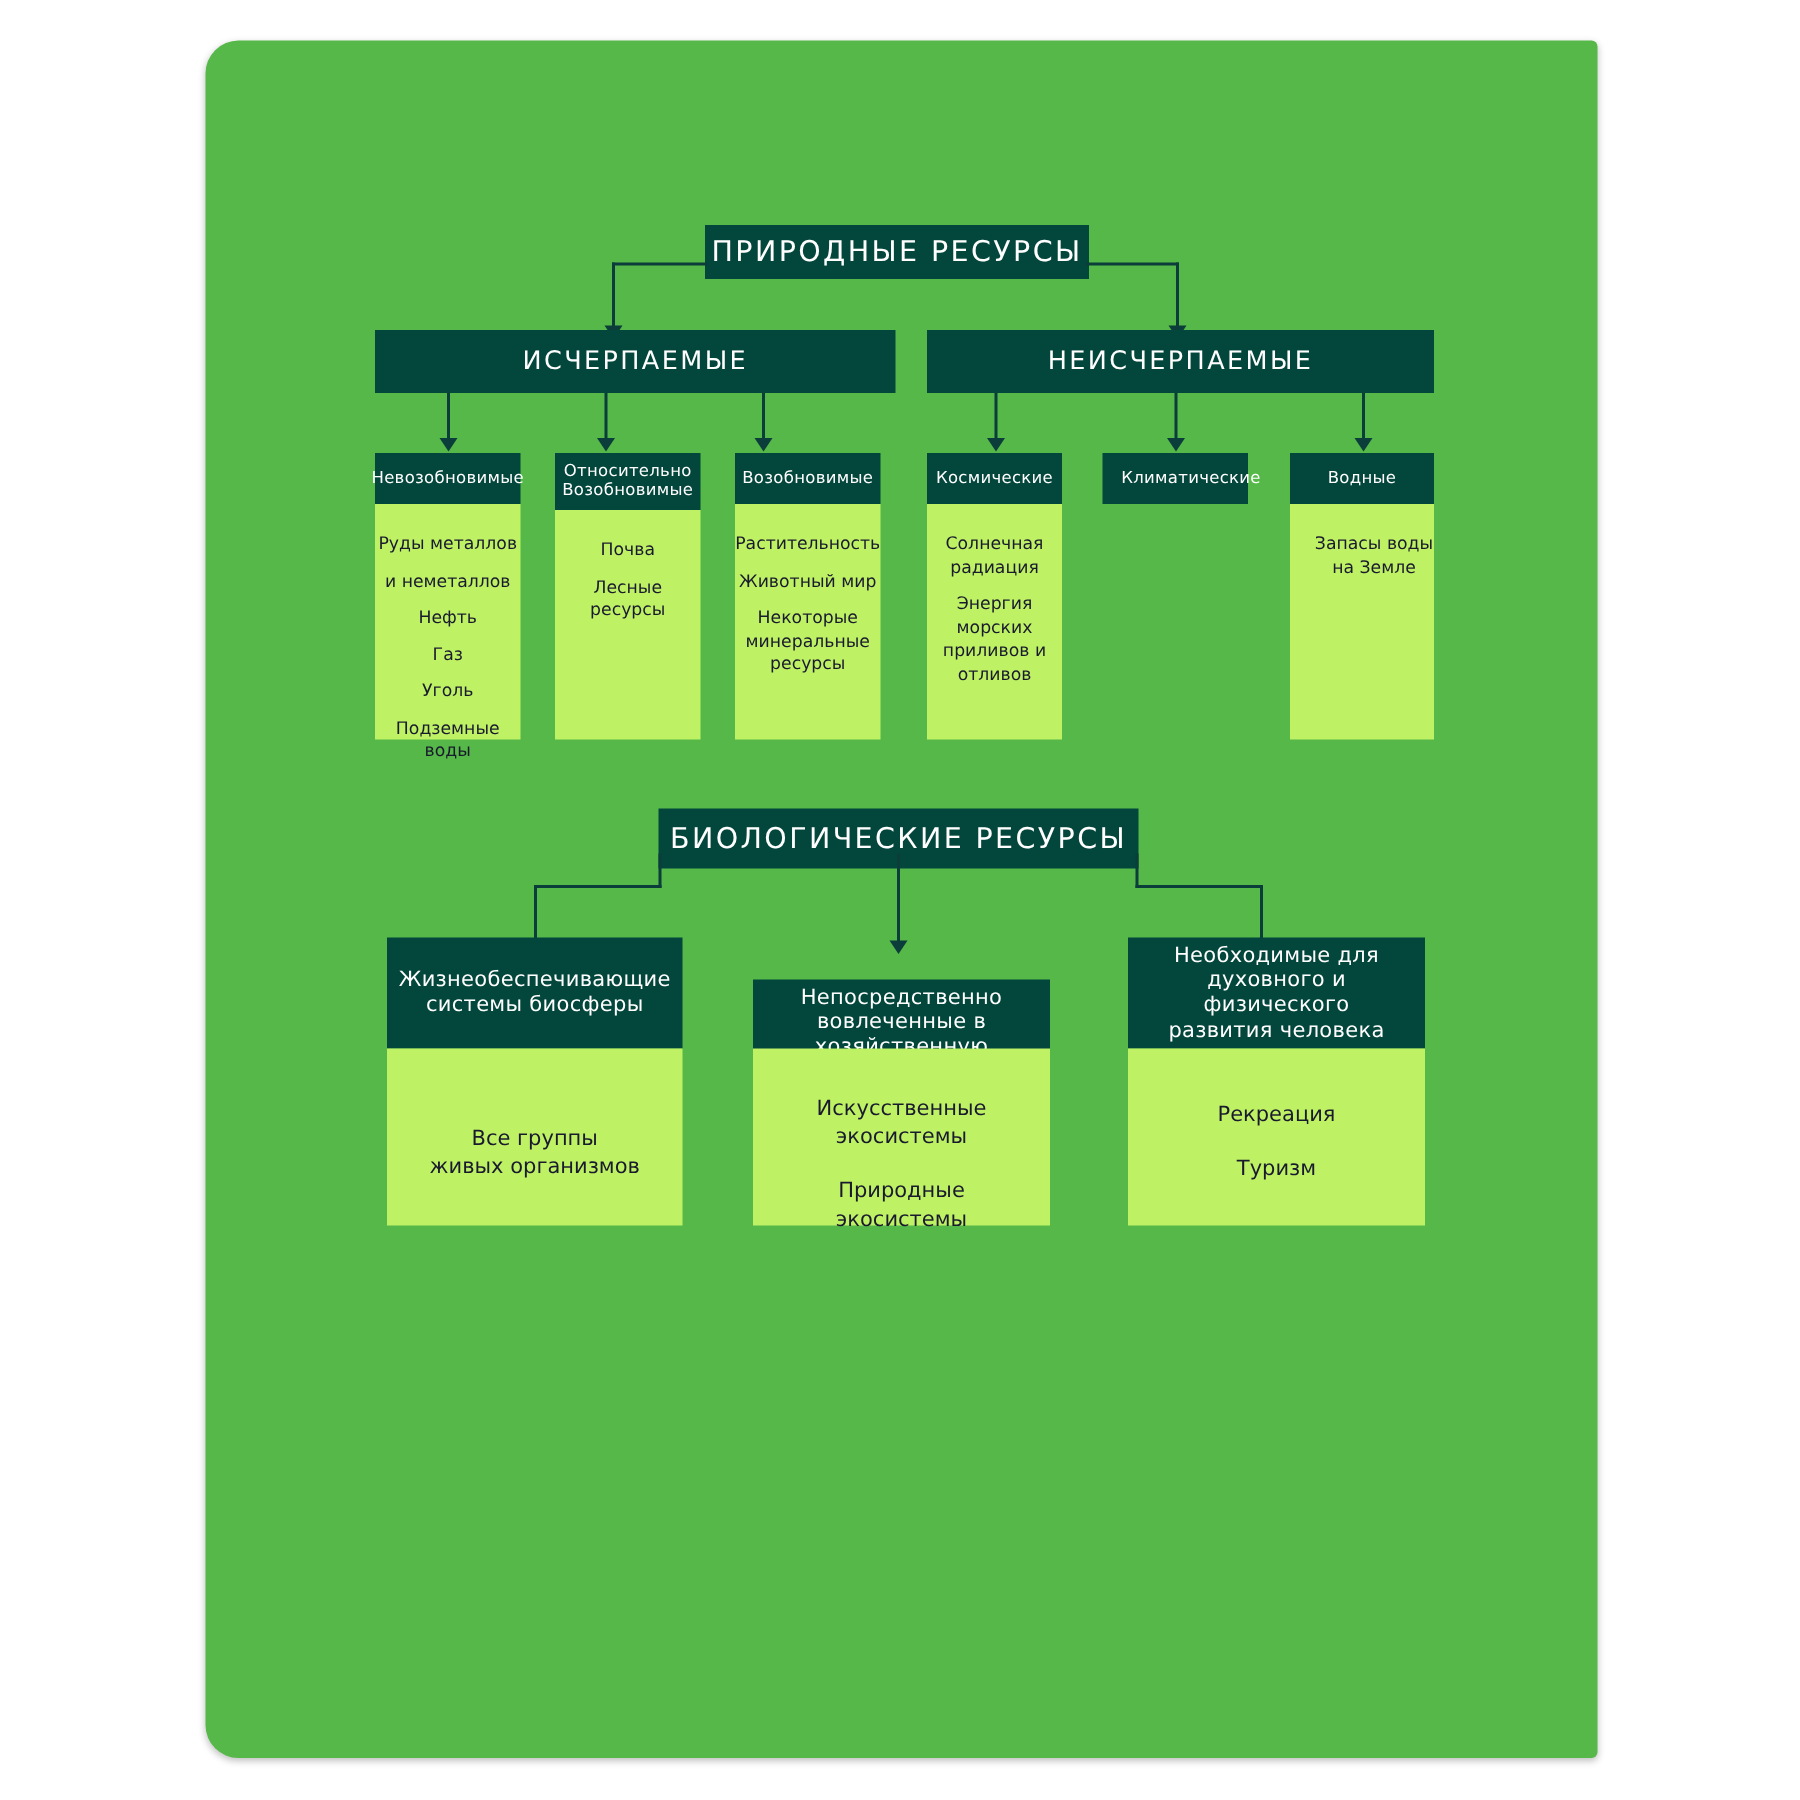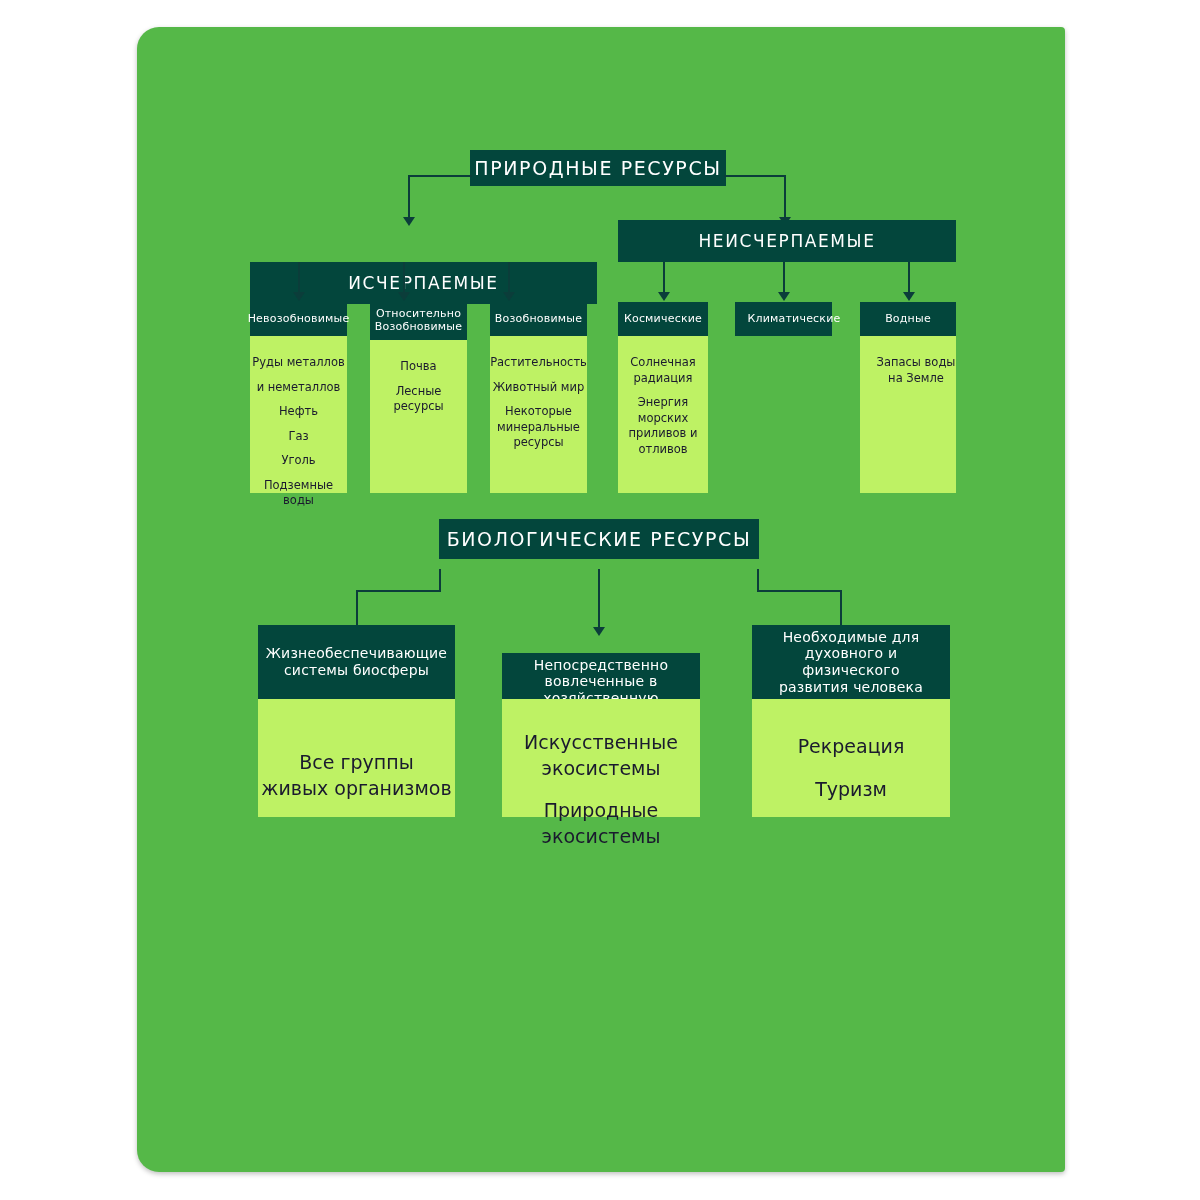--- a/index.html
+++ b/index.html
@@ -25,21 +25,21 @@
         line-height:1.18;box-sizing:border-box;}
   .node.lvl0{font-size:19px;letter-spacing:1.6px;}
   .node.lvl1{font-size:17px;letter-spacing:1.6px;}
   .node.hdr{font-size:11px;letter-spacing:.2px;padding:2px 3px;}
   .node.biohdr{font-size:14px;letter-spacing:.2px;padding:4px 6px;}
 
   .body-box{position:absolute;background:#bef264;color:#1a1a2e;
         box-sizing:border-box;text-align:center;}
   .body-box .li{font-size:11.5px;line-height:1.35;}
   .body-box.small .li{margin:9px 0;}
-  .body-box.bio .li{font-size:19px;line-height:1.35;margin:17px 0;}
+  .body-box.bio .li{font-size:14px;line-height:1.35;margin:17px 0;}
 
   .ln{position:absolute;background:#0b3d3a;}
   .vl{width:2px;}
   .hl{height:2px;}
   .arw{position:absolute;width:0;height:0;
        border-left:6px solid transparent;border-right:6px solid transparent;
        border-top:9px solid #0b3d3a;}
 </style>
 </head>
 <body>
@@ -50,21 +50,21 @@
   <div class="node lvl0" style="left:333px;top:123px;width:256px;height:36px;">ПРИРОДНЫЕ  РЕСУРСЫ</div>
 
   <div class="ln hl" style="left:271px;top:148px;width:64px;"></div>
   <div class="ln vl" style="left:271px;top:148px;height:48px;"></div>
   <div class="arw" style="left:266px;top:190px;"></div>
 
   <div class="ln hl" style="left:587px;top:148px;width:62px;"></div>
   <div class="ln vl" style="left:647px;top:148px;height:48px;"></div>
   <div class="arw" style="left:642px;top:190px;"></div>
 
-  <div class="node lvl1" style="left:113px;top:193px;width:347px;height:42px;margin-top:42px;">ИСЧЕРПАЕМЫЕ</div>
+  <div class="node lvl1" style="left:113px;top:193px;width:347px;height:42px;">ИСЧЕРПАЕМЫЕ</div>
 
   <div class="node lvl1" style="left:481px;top:193px;width:338px;height:42px;">НЕИСЧЕРПАЕМЫЕ</div>
 
   <div class="ln vl" style="left:161px;top:235px;height:36px;"></div>
   <div class="arw" style="left:156px;top:265px;"></div>
 
   <div class="ln vl" style="left:266px;top:235px;height:36px;"></div>
   <div class="arw" style="left:261px;top:265px;"></div>
 
   <div class="ln vl" style="left:371px;top:235px;height:36px;"></div>
@@ -117,21 +117,21 @@
   </div>
 
   <div class="node hdr" style="left:598px;top:275px;width:97px;height:34px;padding-left:24px;">Климатические</div>
 
   <div class="node hdr" style="left:723px;top:275px;width:96px;height:34px;">Водные</div>
   <div class="body-box small" style="left:723px;top:309px;width:96px;height:157px;padding-top:10px;">
     <div class="li ml" style="white-space: pre-line; padding-left: 16px;">Запасы  воды
 на  Земле</div>
   </div>
 
-  <div class="node lvl0" style="left:302px;top:492px;width:320px;height:40px;font-size:19px;">БИОЛОГИЧЕСКИЕ  РЕСУРСЫ</div>
+  <div class="node lvl0" style="left:302px;top:512px;width:320px;height:40px;font-size:19px;">БИОЛОГИЧЕСКИЕ  РЕСУРСЫ</div>
 
   <div class="ln hl" style="left:219px;top:563px;width:85px;"></div>
   <div class="ln vl" style="left:302px;top:542px;height:23px;"></div>
   <div class="ln vl" style="left:219px;top:563px;height:43px;"></div>
   <div class="arw" style="left:214px;top:600px;"></div>
 
   <div class="ln vl" style="left:461px;top:542px;height:64px;"></div>
   <div class="arw" style="left:456px;top:600px;"></div>
 
   <div class="ln hl" style="left:620px;top:563px;width:85px;"></div>

